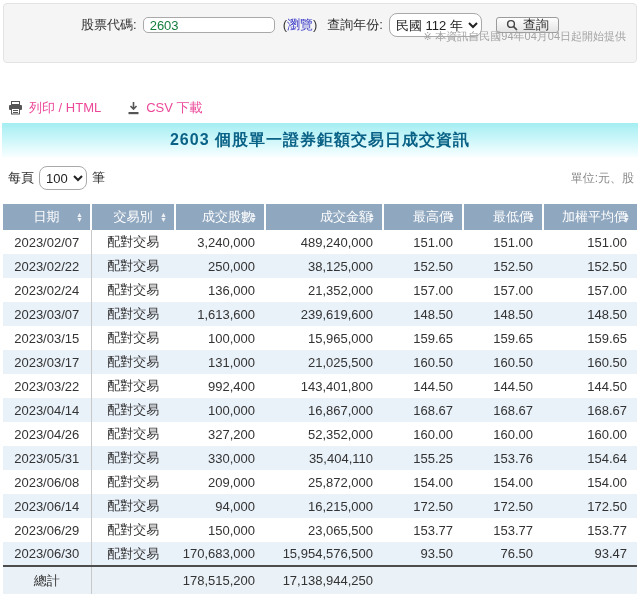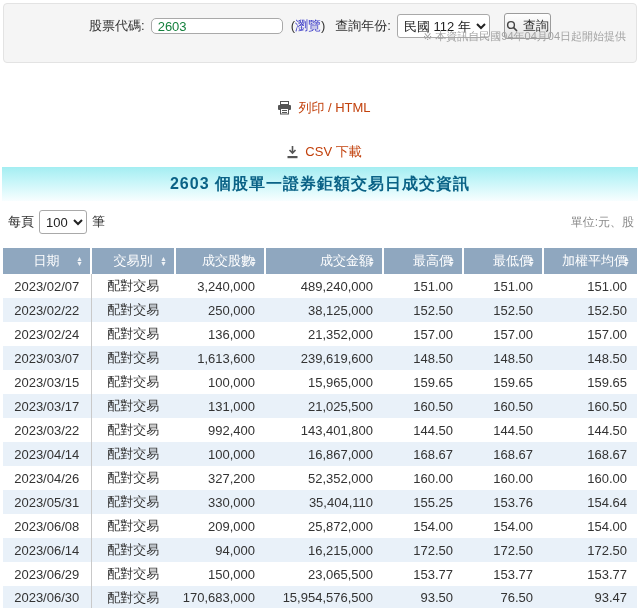--- a/index.html
+++ b/index.html
@@ -9,31 +9,31 @@
   
   .top-panel { position:relative; margin:3px; height:60px;
     background:#f5f5f5; border:1px solid #e3e3e3; border-radius:4px; }
   .form-row { display:flex; align-items:center; justify-content:center;
     gap:6px; padding-top:9px; font-size:13px; }
   .form-row label { color:#333; }
   .stock-input { width:132px; height:16px; border:1px solid #a9a9a9; border-radius:5px;
     padding:0 6px; font-size:13px; font-family:inherit; color:#15803d; background:#fff; }
   .browse { font-size:13px; color:#333; margin:0 4px 0 2px; }
   .browse a { color:#3c3cc8; text-decoration:none; }
-  .year-select, .pp-select { height:24px; border:1px solid #a9a9a9; border-radius:3px;
+  .year-select, .pp-select { height:24px; border:1px solid #a9a9a9; border-radius:8px;
     background:#fff; font-size:13px; font-family:inherit; color:#222; padding:0 2px; }
-  .search-btn { display:inline-flex; align-items:center; gap:5px; height:26px; margin-left:8px;
-    padding:0 1px; font-size:13px; font-family:inherit; color:#333;
+  .search-btn { display:inline-flex; align-items:center; gap:5px; height:16px; margin-left:8px;
+    padding:0 9px; font-size:13px; font-family:inherit; color:#333;
     background:linear-gradient(180deg,#fefefe,#e4e4e4); border:1px solid #9b9b9b;
     border-radius:3px; cursor:pointer; }
   .note { position:absolute; right:10px; bottom:18px; font-size:11px; color:#a3a3a3; }
 
   
   .toolbar { display:flex; align-items:center; gap:26px; margin:36px 0 6px 8px;
-    font-size:13px; color:#c2410c;flex-direction:column; }
+    font-size:13px; color:#ec4899; }
   .tool { display:inline-flex; align-items:center; gap:6px; cursor:pointer; }
   .tool svg { display:block; }
 
   
   .title-bar { margin:0 2px; height:34px; display:flex; align-items:center; justify-content:center;
     background:linear-gradient(180deg,#a4eef2 0%, #c9f6f9 45%, #f8feff 100%);
     font-size:16px; font-weight:bold; color:#0a6286; letter-spacing:1px; }
 
   
   .controls-row { display:flex; align-items:center; justify-content:space-between;

